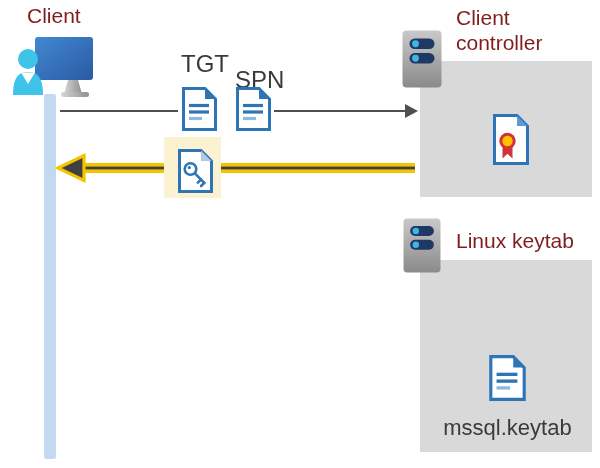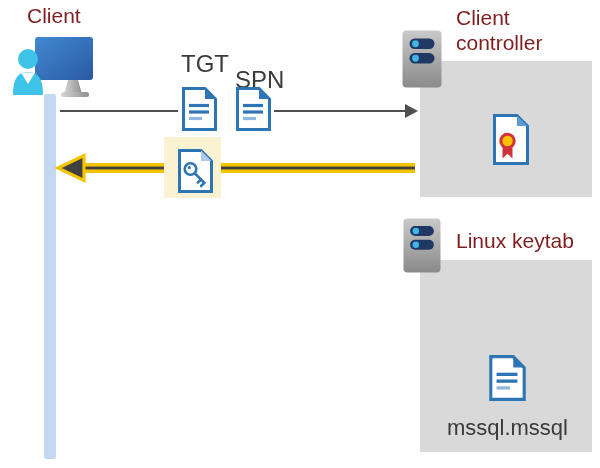--- a/index.html
+++ b/index.html
@@ -184,15 +184,15 @@
   <div class="abs" style="left:488px;top:354px;">
     <svg width="39" height="48" viewBox="0 0 37 46">
       <path d="M2.5 2.5 H24 L34.5 13 V43.5 H2.5 Z" fill="#ffffff" stroke="#2e75b6" stroke-width="3"></path>
       <polygon points="24,2.5 34.5,13 24,13" fill="#2e75b6"></polygon>
       <line x1="8" y1="19.5" x2="28" y2="19.5" stroke="#2e75b6" stroke-width="3.2"></line>
       <line x1="8" y1="26" x2="28" y2="26" stroke="#2e75b6" stroke-width="3.2"></line>
       <line x1="8" y1="32.5" x2="21" y2="32.5" stroke="#8fb8e0" stroke-width="3.2"></line>
     </svg>
   </div>
 
-  <div class="abs file-label" style="left:420px;top:415px;width:175px;">mssql.mssql</div>
+  <div class="abs file-label" style="left:420px;top:415px;width:175px;">mssql.keytab</div>
 
 </div>
 
 </body></html>

